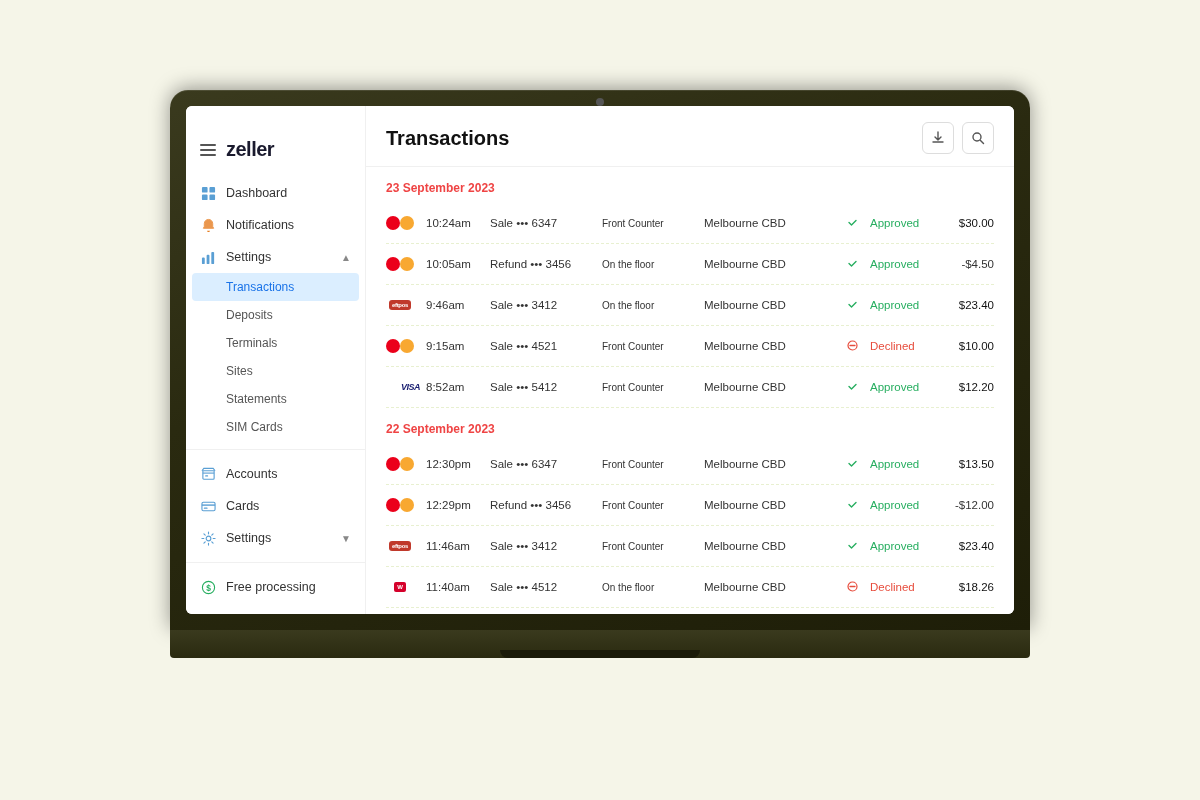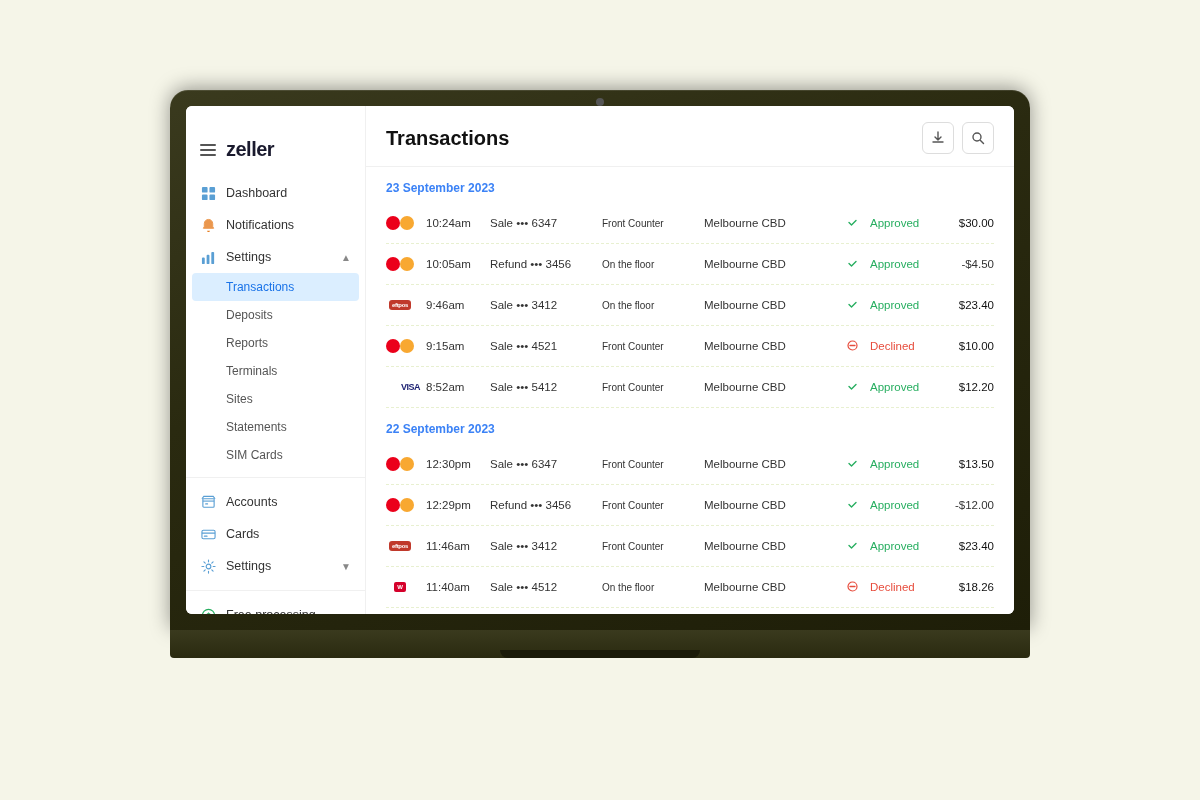--- a/index.html
+++ b/index.html
@@ -216,21 +216,21 @@
 
     .transactions-list {
       flex: 1;
       overflow-y: auto;
       padding: 0 20px;
     }
 
     .date-group-header {
       font-size: 12px;
       font-weight: 600;
-      color: #3b82f6;
+      color: #ef4444;
       padding: 14px 0 8px 0;
     }
 
     .transaction-row {
       display: flex;
       align-items: center;
       padding: 10px 0;
       border-bottom: 1px dashed #e8f0d0;
       gap: 12px;
     }
@@ -270,20 +270,21 @@
       font-weight: 800;
       padding: 2px 3px;
       border-radius: 3px;
       letter-spacing: -0.3px;
     }
 
     .card-visa {
       color: #1a1f71;
       font-size: 9px;
       font-weight: 800;
+      font-style: italic;
       letter-spacing: -0.5px;
       margin-left: 21px;
     }
 
     .card-westpac {
       background: #d5002b;
       color: #fff;
       font-size: 6px;
       font-weight: 800;
       padding: 2px 3px;
@@ -398,23 +399,20 @@
           </div>
 
           <div class="subnav">
             <div class="subnav-item active">
               <span>Transactions</span>
             </div>
             <div class="subnav-item">
               <span>Deposits</span>
             </div>
             <div class="subnav-item">
-              <span>Reports</span>
-            </div>
-            <div class="subnav-item">
               <span>Terminals</span>
             </div>
             <div class="subnav-item">
               <span>Sites</span>
             </div>
             <div class="subnav-item">
               <span>Statements</span>
             </div>
             <div class="subnav-item">
               <span>SIM Cards</span>

